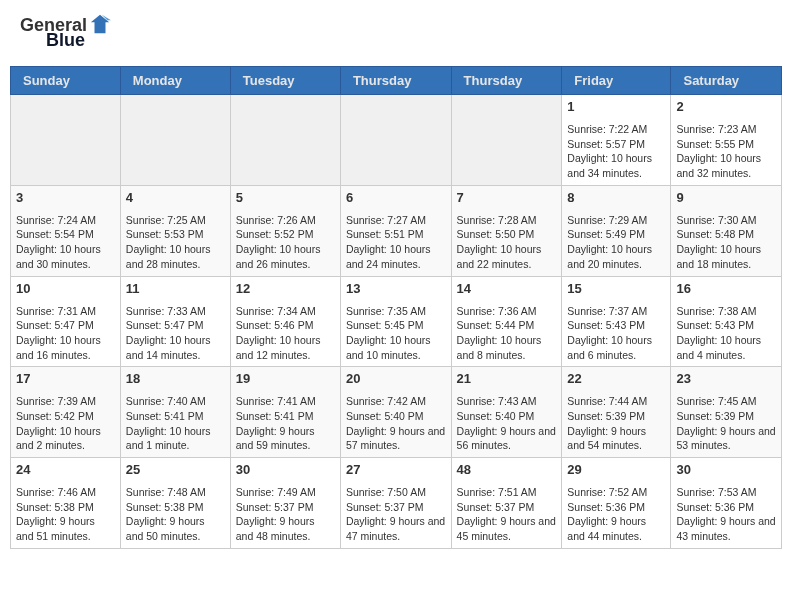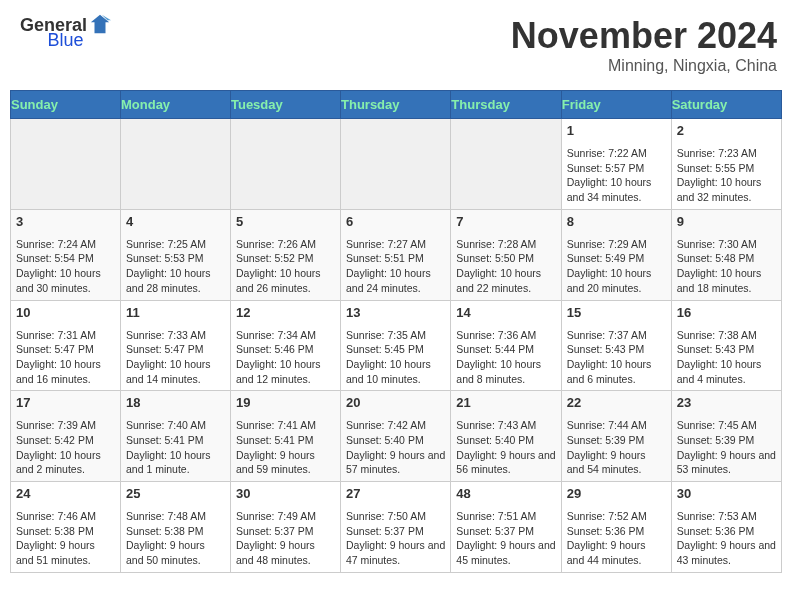--- a/index.html
+++ b/index.html
@@ -22,22 +22,22 @@
       align-items: center;
       gap: 2px;
     }
     .logo-text-general {
       font-size: 18px;
       font-weight: bold;
       color: #333;
     }
     .logo-text-blue {
       font-size: 18px;
-      font-weight: normal;
-      color: #1d4ed8;
+      font-weight: bold;
+      color: #0f172a;
     }
     .logo-icon {
       width: 22px;
       height: 22px;
     }
     .title-area {
       text-align: right;
     }
     .month-title {
       font-size: 36px;
@@ -48,22 +48,22 @@
       font-size: 16px;
       color: #555;
     }
     .calendar {
       width: 100%;
       border-collapse: collapse;
       border: 1px solid #ccc;
     }
     .calendar th {
       background-color: #3472b8;
-      color: #86efac;
-      padding: 6px 0;
+      color: #e5e5e5;
+      padding: 6px 12px;
       font-size: 13px;
       font-weight: bold;
       border: 1px solid #2a5a9a;
       text-align: left;
     }
     .calendar td {
       border: 1px solid #ccc;
       vertical-align: top;
       padding: 4px 5px;
       width: 113px;
@@ -102,24 +102,20 @@
       <div style="display:flex;align-items:center;">
         <span class="logo-text-general">General</span>
         <svg class="logo-icon" viewBox="0 0 24 24" style="margin-left:2px;margin-top:-4px;">
           <polygon points="12,2 22,10 18,10 18,22 6,22 6,10 2,10" fill="#3472b8"></polygon>
           <polygon points="14,2 24,8 20,8" fill="#5a9fd4"></polygon>
         </svg>
       </div>
       <span class="logo-text-blue" style="margin-top:-6px;">Blue</span>
     </div>
   </div>
-  <div class="title-area">
-    <div class="month-title">November 2024</div>
-    <div class="location-title">Minning, Ningxia, China</div>
-  </div>
 </div>
 
 <table class="calendar">
   <thead>
     <tr>
     <th>Sunday</th>
         <th>Monday</th>
         <th>Tuesday</th>
         <th>Thursday</th>
         <th>Thursday</th>

